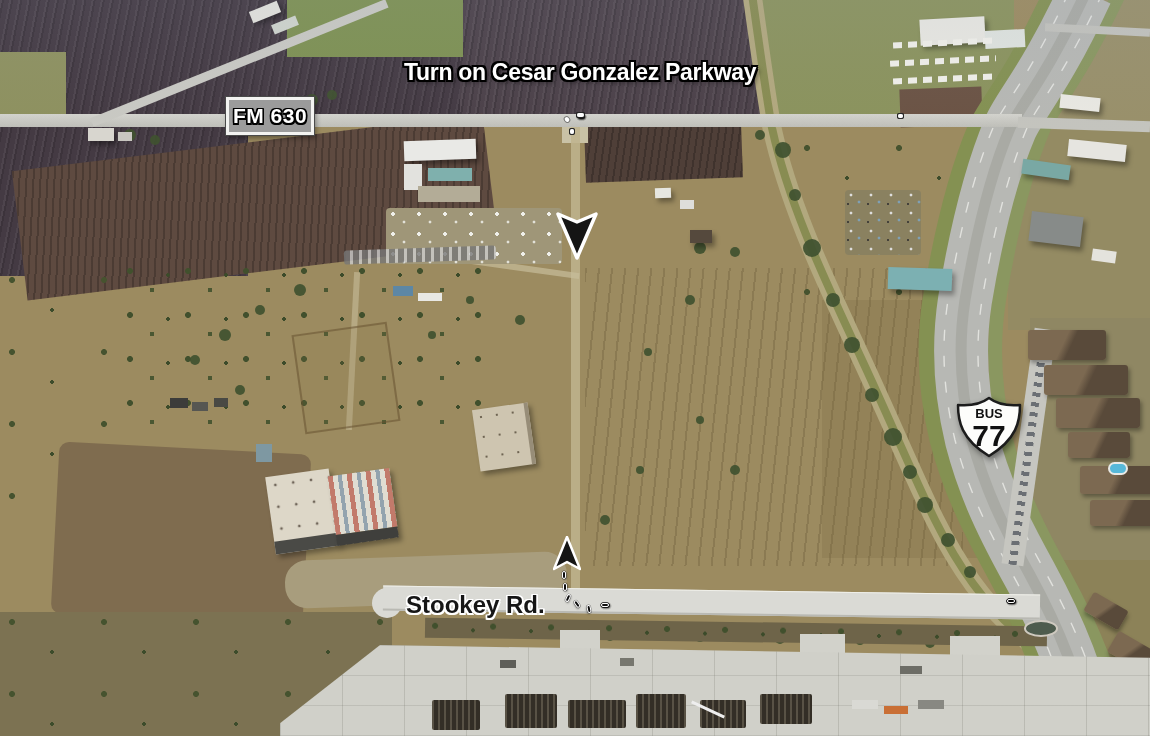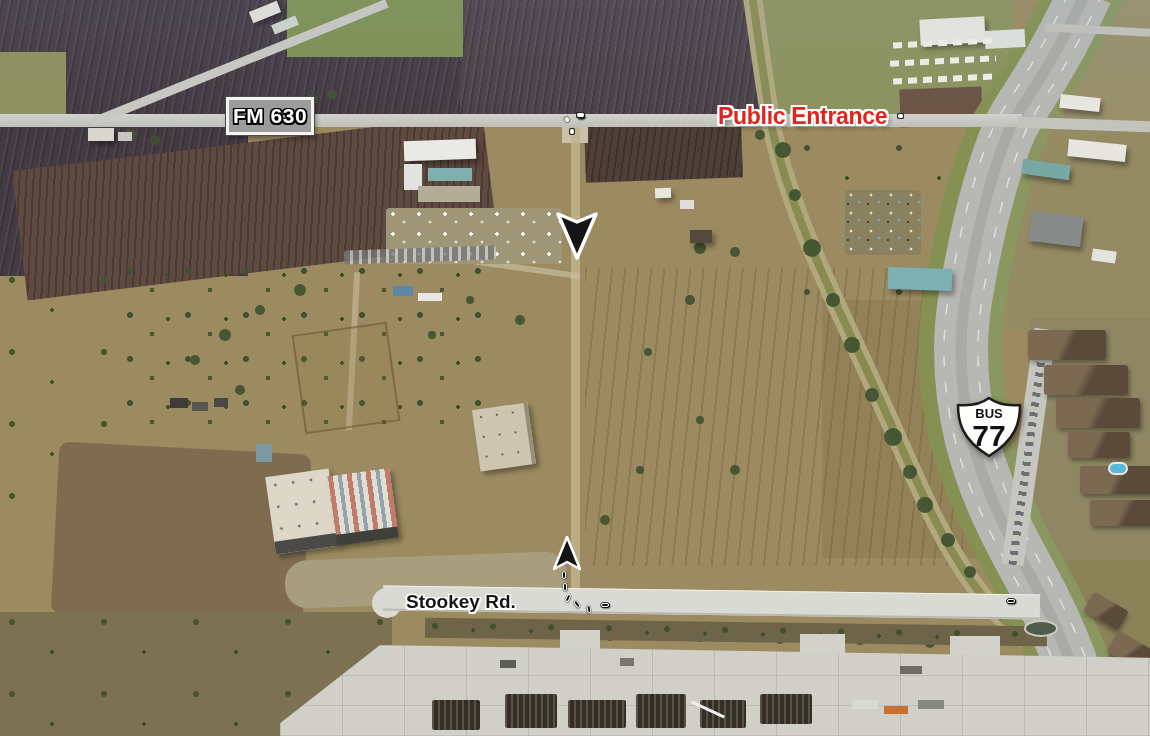--- a/index.html
+++ b/index.html
@@ -209,38 +209,38 @@
   <div class="t2" style="left:690px;top:708px;width:36px;height:3px;background:#eee;transform:rotate(25deg);"></div>
   <div class="t2" style="left:852px;top:700px;width:26px;height:9px;background:#d9d9d4;"></div>
   <div class="t2" style="left:884px;top:706px;width:24px;height:8px;background:#c96f35;"></div>
   <div class="t2" style="left:918px;top:700px;width:26px;height:9px;background:#888882;"></div>
   <div class="t2" style="left:500px;top:660px;width:16px;height:8px;background:#5e5e58;"></div>
   <div class="t2" style="left:620px;top:658px;width:14px;height:8px;background:#77776f;"></div>
   <div class="t2" style="left:900px;top:666px;width:22px;height:8px;background:#6d6d66;"></div>
 
   <div class="haze"></div>
 
+  <div class="anno lbl o-black" style="left: 404px; top: 59px; font-size: 23px; color: rgb(255, 255, 255);">Turn on Cesar Gonzalez Parkway</div>
 
   <div class="anno" id="fm-shield">
     <span>FM 630</span>
   </div>
 
   <span class="anno dash dw-v" style="left:565px;top:117px;transform:rotate(-40deg);"></span>
   <div class="anno dash-row" style="left:577px;top:115px;">
       <span class="dash dw"></span>
       <span class="dash dw"></span>
       <span class="dash dw"></span>
       <span class="dash dw"></span>
       <span class="dash dw"></span>
       <span class="dash dw"></span>
       <span class="dash dw"></span>
       <span class="dash dw"></span>
       <span class="dash dw"></span>
     </div>
-  <div class="anno lbl o-white" style="left: 718px; top: 103px; font-size: 23px; color: rgb(226, 35, 30);">Public Entrance</div>
   <div class="anno dash-row" style="left:898px;top:116px;">
       <span class="dash dw-s"></span>
       <span class="dash dw-s"></span>
       <span class="dash dw-s"></span>
       <span class="dash dw-s"></span>
       <span class="dash dw-s"></span>
       <span class="dash dw-s"></span>
       <span class="dash dw-s"></span>
       <span class="dash dw-s"></span>
     </div>
@@ -281,14 +281,14 @@
   <div class="anno dash-row" style="left:1007px;top:601px;gap:2.5px;">
       <span class="dash db"></span>
       <span class="dash db"></span>
       <span class="dash db"></span>
       <span class="dash db"></span>
       <span class="dash db"></span>
       <span class="dash db"></span>
       <span class="dash db"></span>
     </div>
 
-  <div class="anno lbl o-white-thin" style="left: 406px; top: 591px; font-size: 19px; letter-spacing: 0px; color: rgb(22, 22, 22);">Stookey Rd.</div>
+  <div class="anno lbl o-white-thin" style="left: 406px; top: 591px; font-size: 24px; letter-spacing: 0px; color: rgb(22, 22, 22);">Stookey Rd.</div>
 </div>
 
 </body></html>

